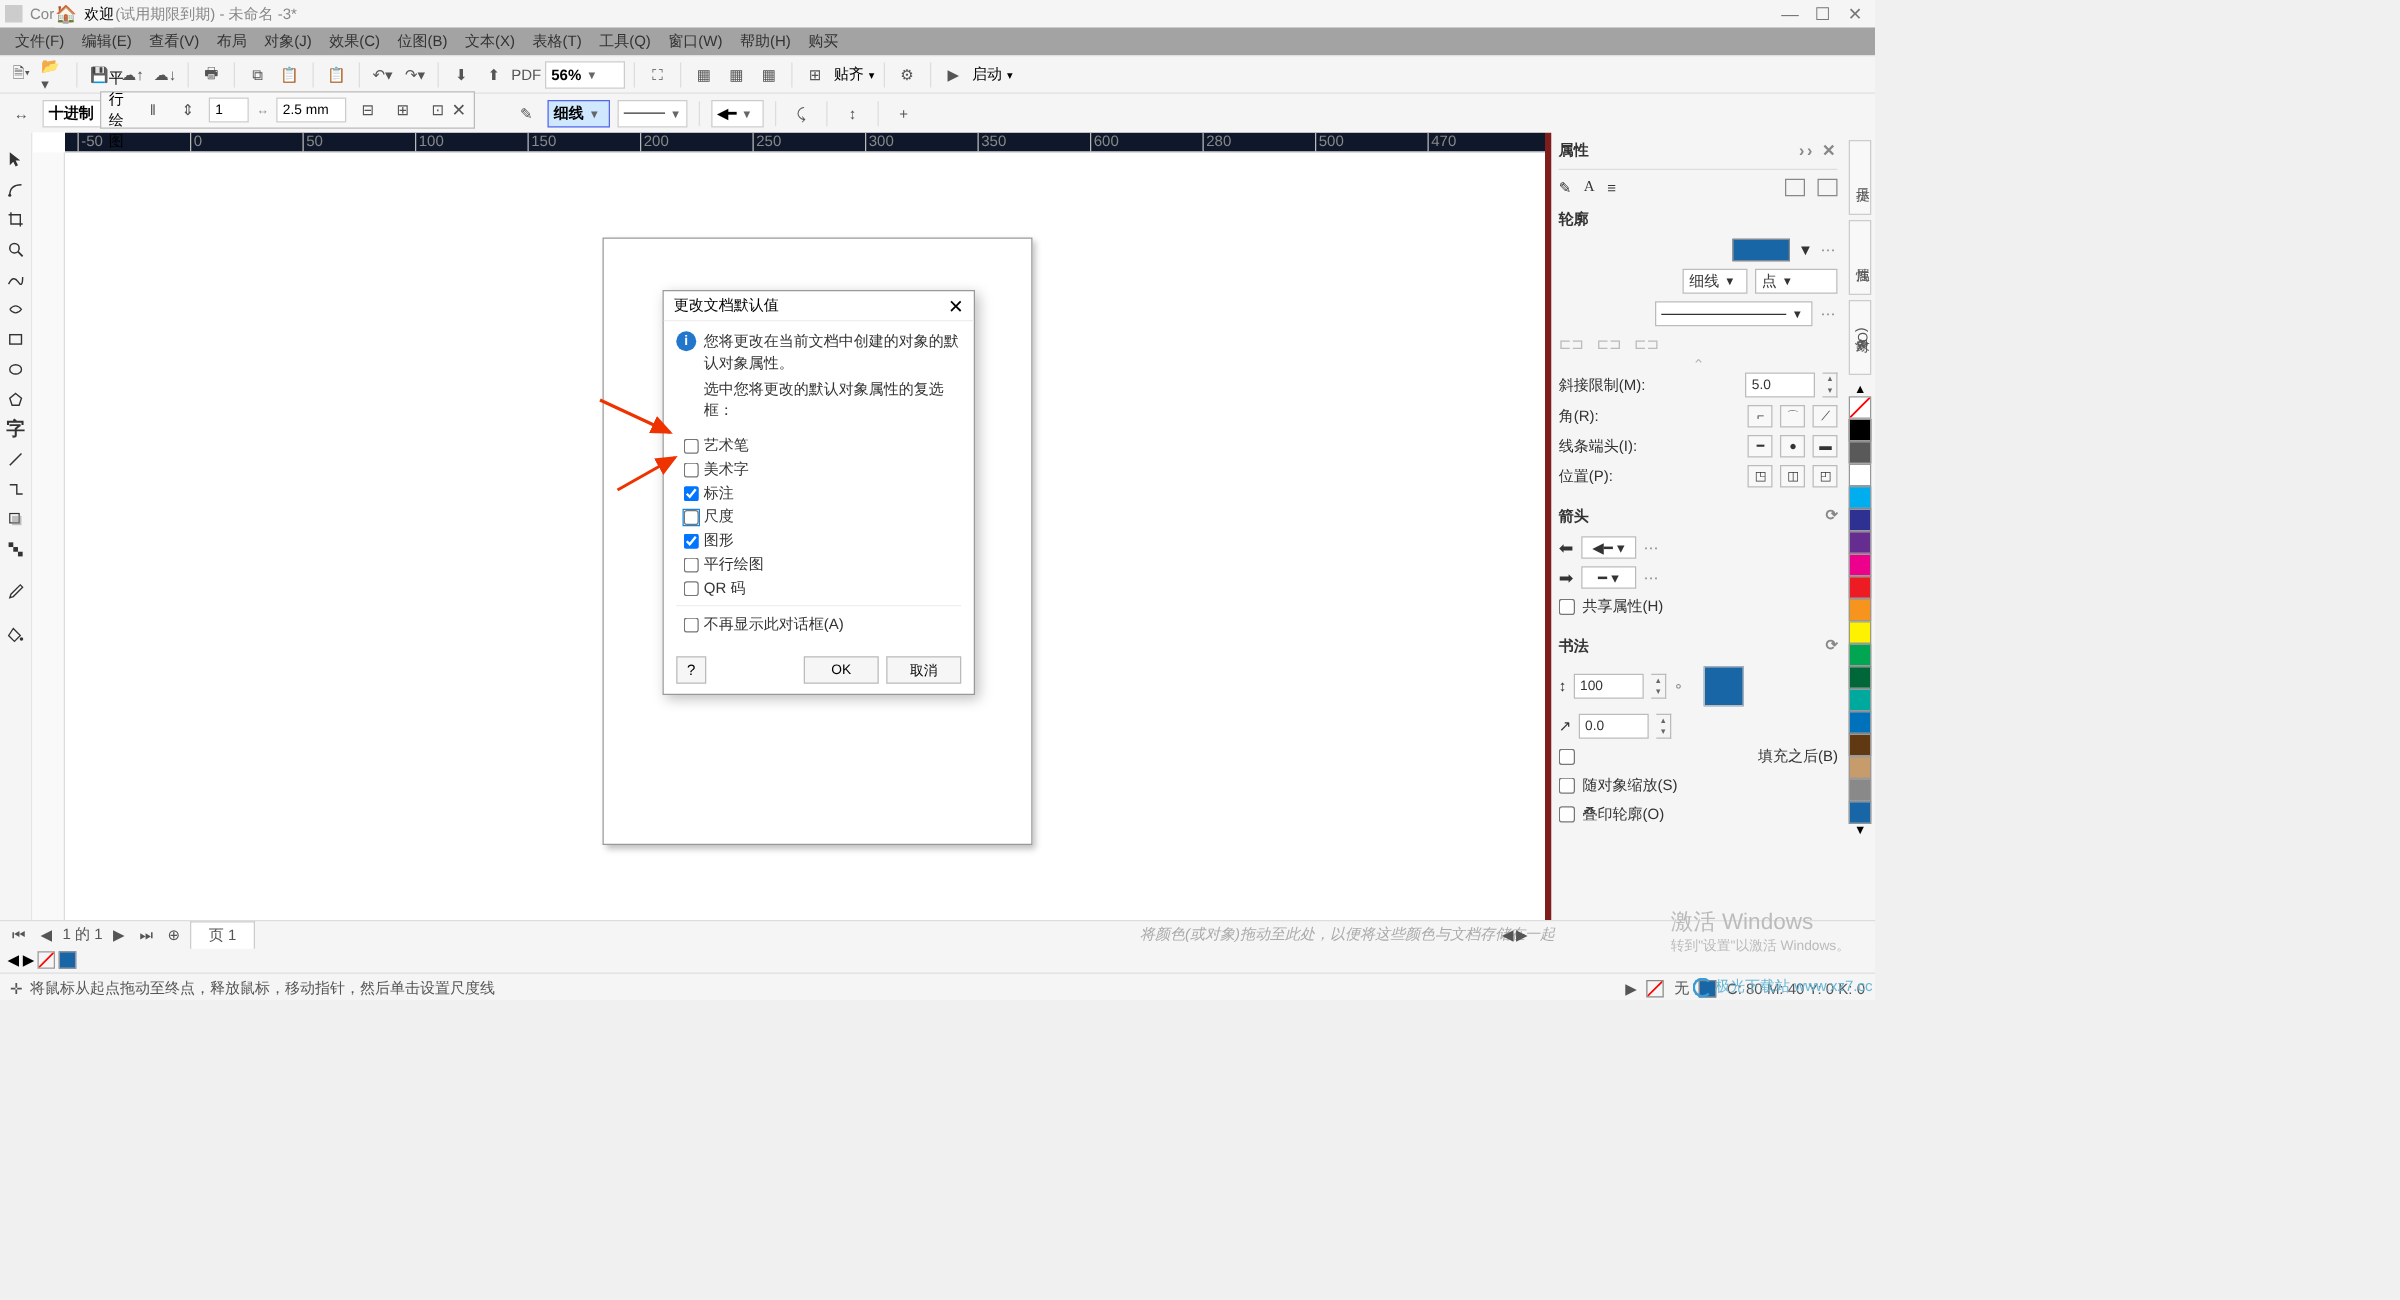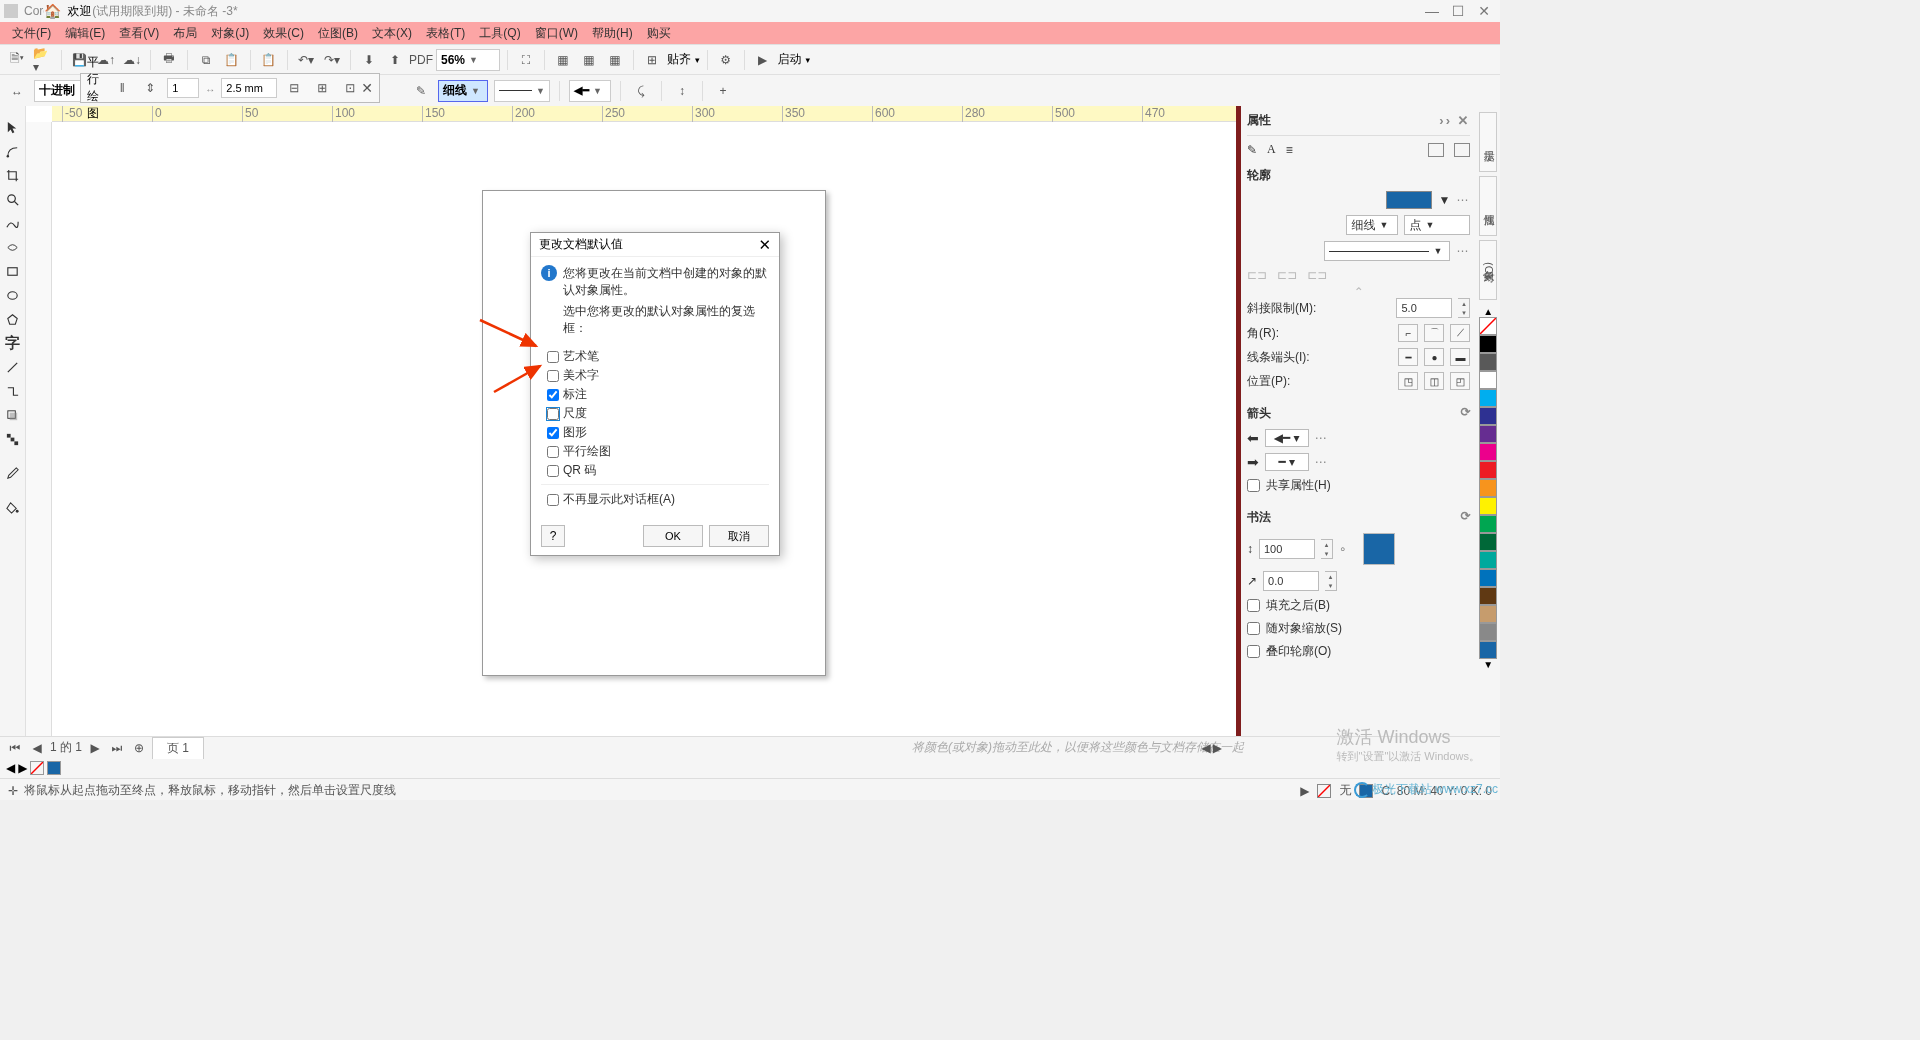--- a/index.html
+++ b/index.html
@@ -5,21 +5,21 @@
 * { margin: 0; padding: 0; box-sizing: border-box; font-family: "Microsoft YaHei", "SimSun", sans-serif; font-size: 12px; }
 body { background: #f0f0f0; user-select: none; overflow: hidden; width: 1500px; height: 800px; position: relative; }
 
 
 .title-bar { height: 22px; background: #f5f5f5; display: flex; align-items: center; padding: 0 4px; color: #888; }
 .title-bar .logo { width: 14px; height: 14px; background: #ccc; margin-right: 6px; }
 .title-bar .win-controls { margin-left: auto; display: flex; gap: 2px; }
 .title-bar .win-controls span { width: 24px; height: 18px; display: flex; align-items: center; justify-content: center; color: #777; font-size: 14px; }
 
 
-.menu-bar { height: 22px; background: #fca5a5; display: flex; align-items: center; padding: 0 6px; gap: 2px; color: #333; }
+.menu-bar { height: 22px; background: #a3a3a3; display: flex; align-items: center; padding: 0 6px; gap: 2px; color: #333; }
 .menu-bar span { padding: 2px 6px; }
 
 
 .toolbar { height: 30px; background: #f5f5f5; border-top: 1px solid #e0e0e0; display: flex; align-items: center; padding: 0 6px; gap: 4px; }
 .tool-btn { width: 22px; height: 22px; display: flex; align-items: center; justify-content: center; color: #555; border: 1px solid transparent; }
 .tool-sep { width: 1px; height: 20px; background: #ddd; margin: 0 3px; }
 .dropdown { height: 22px; border: 1px solid #ccc; background: #fff; display: flex; align-items: center; padding: 0 4px; font-size: 11px; font-weight: bold; }
 .dropdown .arrow { margin-left: 4px; font-size: 9px; color: #666; }
 .num-input { width: 60px; height: 20px; border: 1px solid #ccc; background: #fff; padding: 0 4px; font-size: 11px; }
 
@@ -28,21 +28,21 @@
 .floating-panel { position: absolute; left: 80px; top: -2px; width: 300px; height: 30px; background: #f8f8f8; border: 1px solid #bbb; display: flex; align-items: center; padding: 0 6px; z-index: 5; }
 .floating-panel .close-x { margin-left: auto; font-size: 14px; color: #555; cursor: pointer; }
 
 
 .main-area { display: flex; height: calc(100% - 170px); background: #fff; }
 .left-tools { width: 26px; background: #f5f5f5; border-right: 1px solid #e0e0e0; display: flex; flex-direction: column; align-items: center; padding-top: 2px; gap: 2px; }
 .left-tools .tool { width: 22px; height: 22px; display: flex; align-items: center; justify-content: center; color: #333; font-size: 13px; }
 .left-tools .tool svg { width: 15px; height: 15px; }
 
 .canvas-wrap { flex: 1; position: relative; background: #fff; overflow: hidden; }
-.ruler-h { position: absolute; top: 0; left: 26px; right: 0; height: 16px; background: #fef9c3; border-bottom: 1px solid #ddd; font-size: 9px; color: #888; }
+.ruler-h { position: absolute; top: 0; left: 26px; right: 0; height: 16px; background: #0f172a; border-bottom: 1px solid #ddd; font-size: 9px; color: #888; }
 .ruler-h .tick { position: absolute; top: 0; height: 16px; border-left: 1px solid #bbb; padding-left: 2px; }
 .ruler-v { position: absolute; top: 16px; left: 0; width: 26px; bottom: 0; background: #f9f9f9; border-right: 1px solid #ddd; }
 .canvas-inner { position: absolute; top: 16px; left: 26px; right: 0; bottom: 0; background: #fff; }
 .page { position: absolute; left: 430px; top: 68px; width: 344px; height: 486px; background: #fff; border: 1px solid #999; box-shadow: 3px 3px 5px rgba(0,0,0,0.25); }
 .tab-strip { position: absolute; left: 44px; top: 0; height: 22px; display: flex; align-items: center; background: #f5f5f5; }
 .tab-strip .tab-home { font-size: 14px; margin-right: 6px; }
 
 
 .right-area { width: 264px; background: #f5f5f5; border-left: 5px solid #7f1d1d; display: flex; }
 .prop-panel { width: 240px; padding: 4px 6px; color: #333; overflow: hidden; }
@@ -443,21 +443,21 @@
         <div style="width:32px;height:32px;border:1px solid #bbb;background:#1966a6;margin-left:8px"></div>
       </div>
       <div class="row" style="justify-content:flex-start">
         <span>↗</span>
         <div class="spin-input">0.0</div>
           <div class="spin-btns">
             <span>▴</span>
             <span>▾</span>
           </div>
       </div>
-      <div class="row" style="justify-content:flex-start">
+      <div class="row" style="justify-content:space-between">
           <input type="checkbox" style=""> 
           <span>填充之后(B)</span>
         </div>
       <div class="row" style="justify-content:flex-start">
           <input type="checkbox" style=""> 
           <span>随对象缩放(S)</span>
         </div>
       <div class="row" style="justify-content:flex-start">
           <input type="checkbox" style=""> 
           <span>叠印轮廓(O)</span>

